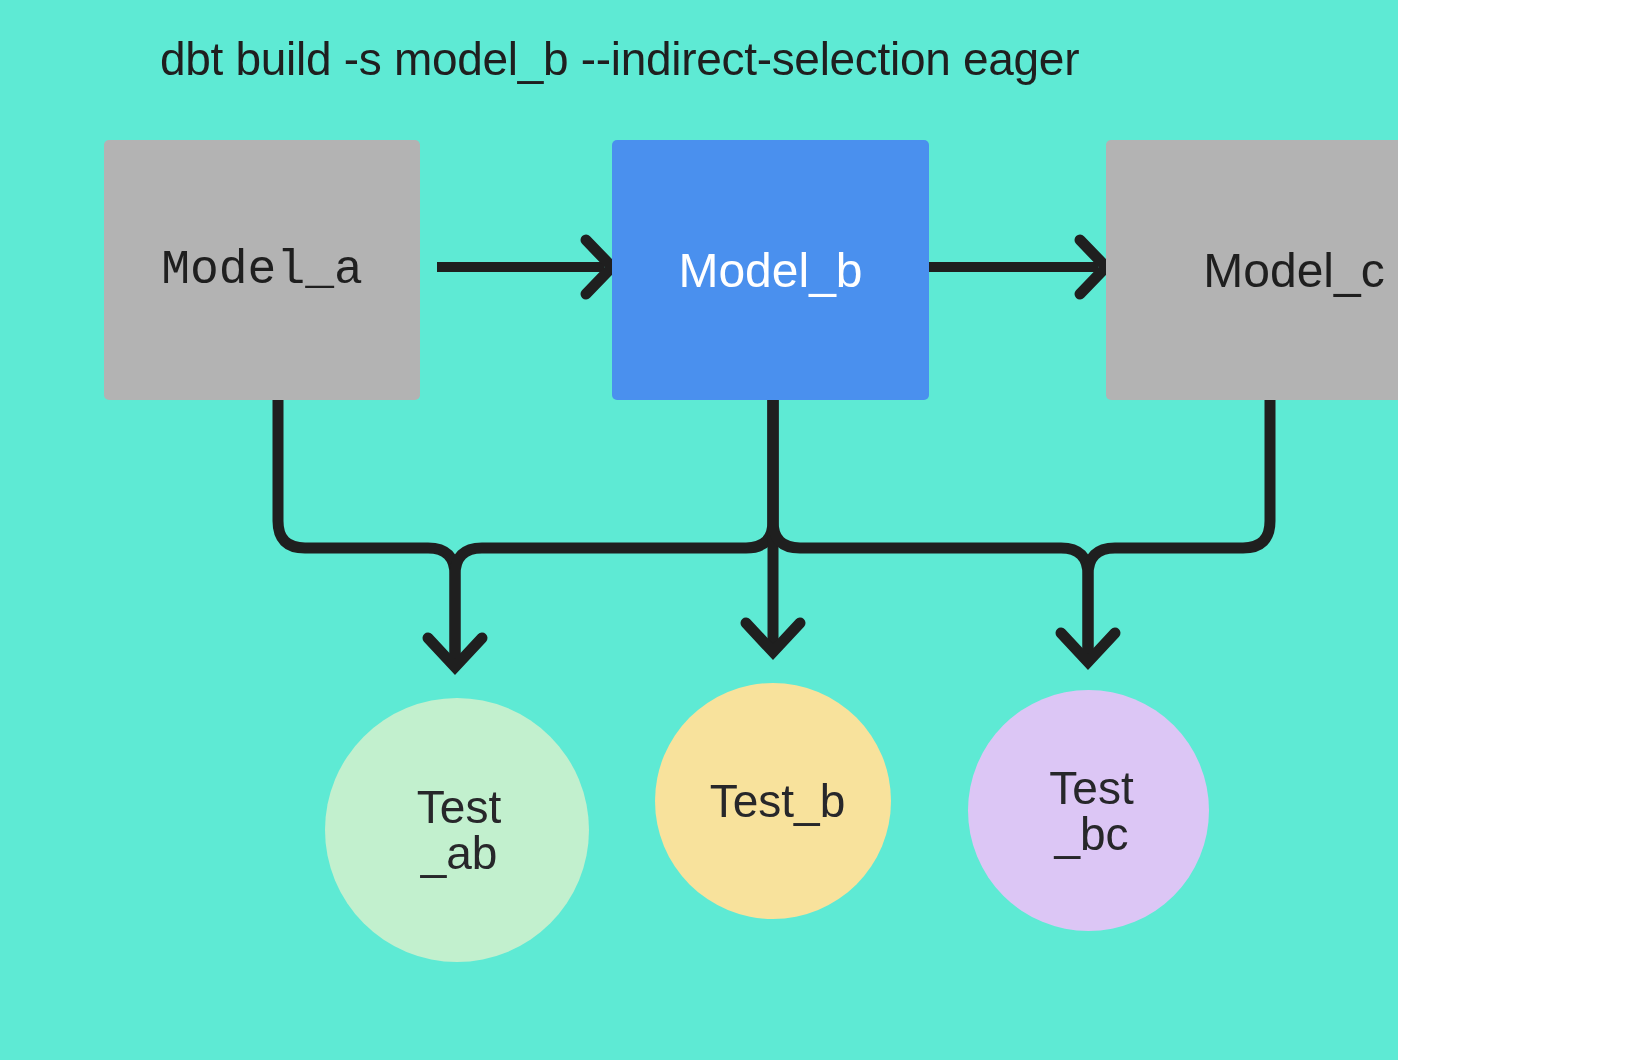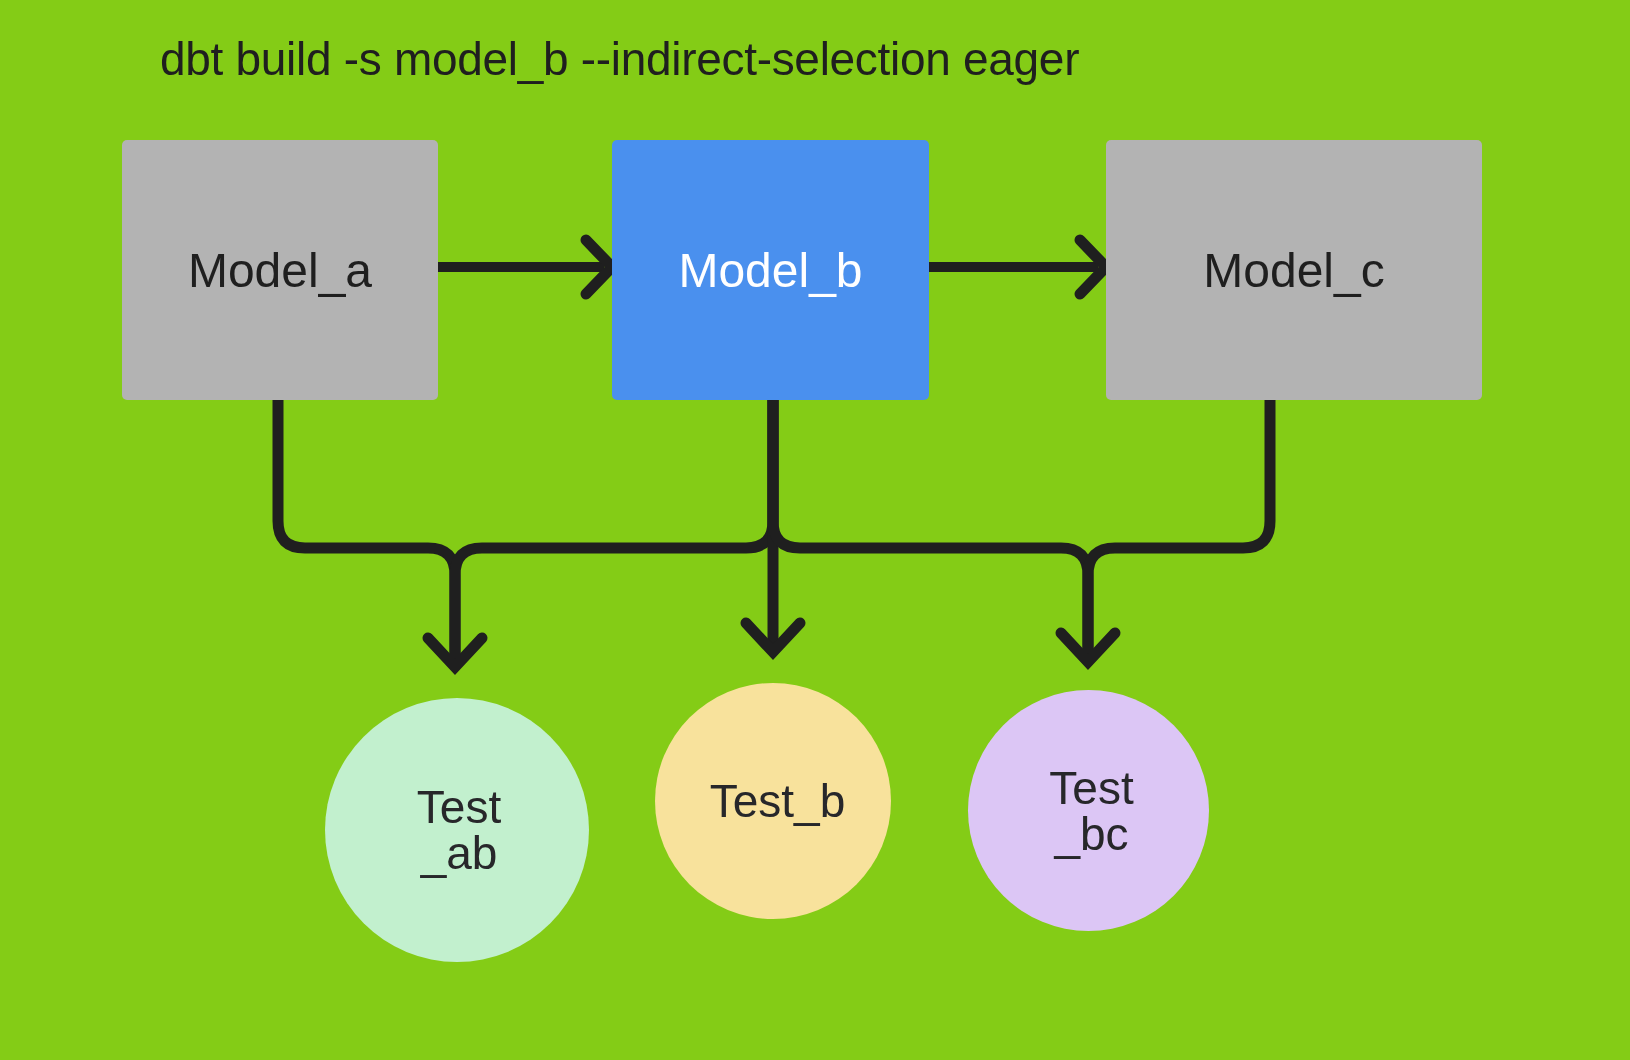--- a/index.html
+++ b/index.html
@@ -5,23 +5,23 @@
   html, body {
     margin: 0;
     padding: 0;
     background: #ffffff;
   }
   body {
     font-family: "Liberation Sans", sans-serif;
   }
   #canvas {
     position: relative;
-    width: 1630px;
+    width: 1398px;
     height: 1060px;
-    background: #84cc16;
+    background: #5eead4;
     overflow: hidden;
   }
   #diagram-svg {
     position: absolute;
     left: 0;
     top: 0;
     width: 1630px;
     height: 1060px;
   }
   .title-text {
@@ -31,21 +31,21 @@
     font-size: 46px;
     font-family: "Liberation Sans", sans-serif;
     color: #1f1f1f;
     letter-spacing: -0.3px;
     white-space: pre;
   }
   .model-box {
     position: absolute;
     border-radius: 5px;
   }
-  .box-a { left: 122px; top: 140px; width: 316px; height: 260px; background: #b3b3b3; }
+  .box-a { left: 104px; top: 140px; width: 316px; height: 260px; background: #b3b3b3; font-family: Liberation Mono, monospace; }
   .box-b { left: 612px; top: 140px; width: 317px; height: 260px; background: #4a90ee; }
   .box-c { left: 1106px; top: 140px; width: 376px; height: 260px; background: #b3b3b3; }
 
   .box-label {
     position: absolute;
     width: 100%;
     top: 50%;
     transform: translateY(-50%);
     text-align: center;
     font-size: 48px;

